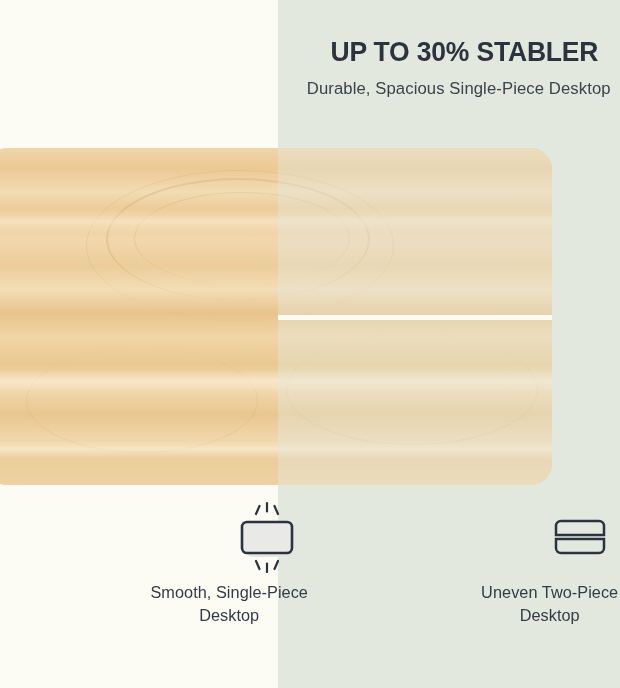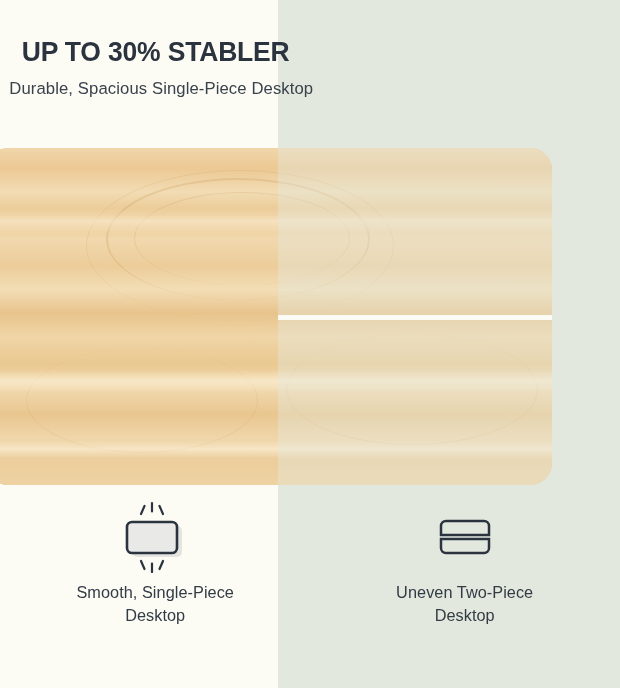--- a/index.html
+++ b/index.html
@@ -33,21 +33,21 @@
     left: 278px; top: 0;
     width: 342px; height: 688px;
     background: #e3e8de;
   }
 
   
   .header {
     position: absolute;
     left: 0; top: 0;
     width: 620px;
-    text-align: left;
+    text-align: right;
     z-index: 6;
   }
   .title {
     margin: 0;
     padding-top: 36px;
     font-size: 28.5px;
     font-weight: 700;
     letter-spacing: -0.2px;
     color: #2b333f;
     line-height: 1.12;
@@ -164,21 +164,21 @@
     position: absolute;
     left: 0; top: 498px;
     width: 620px; height: 160px;
     display: flex;
     z-index: 6;
   }
   .col {
     flex: 1;
     display: flex;
     flex-direction: column;
-    align-items: center;
+    align-items: flex-end;
   }
   .icon-box {
     height: 76px;
     display: flex;
     align-items: center;
     justify-content: center;
   }
   .caption {
     margin: 0;
     padding-top: 8px;

